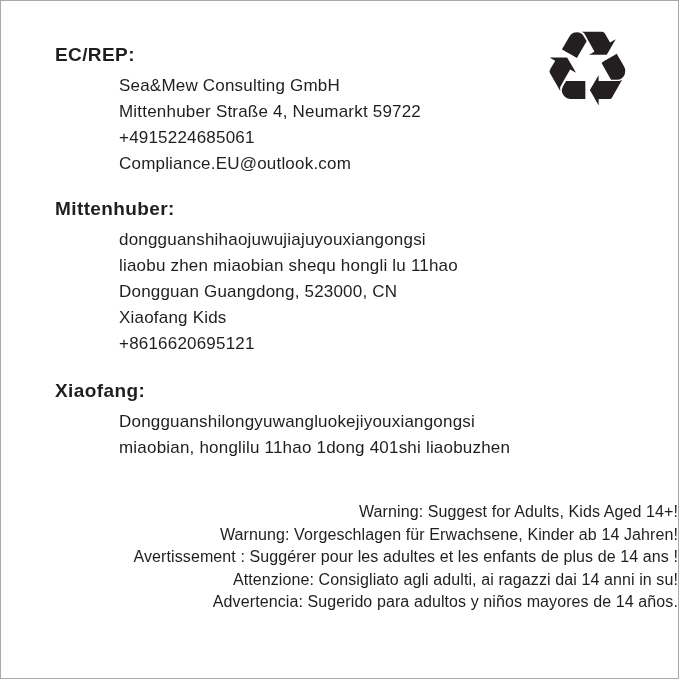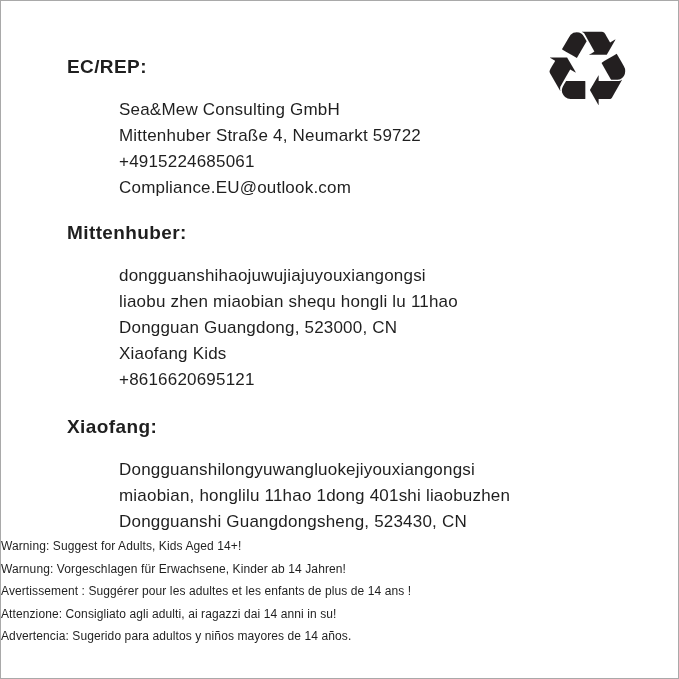--- a/index.html
+++ b/index.html
@@ -13,35 +13,36 @@
   }
   .recycle {
     position:absolute; top:16px; right:44px;
     font-size:104px; line-height:1;
     color:#231f20;
     font-family:"DejaVu Sans", sans-serif;
     user-select:none;
   }
   .content { padding-top:36px; }
   .heading {
-    margin:16px; padding-left:50px;
+    margin:4px; padding-left:50px;
     font-size:19px; font-weight:bold;
     line-height:28px; letter-spacing:0.4px;
   }
   .heading.mt-manufacture { margin-top:18px; }
   .heading.mt-importer   { margin-top:20px; }
   .lines {
     list-style:none;
     margin:4px 0 0 0; padding:0 11px 0 118px;
     font-size:17px; line-height:26px;
     letter-spacing:0.2px;
   }
   .warnings {
-    text-align:left;
-    font-size:12px; line-height:22.5px;
+    margin-top:40px;
+    text-align:right;
+    font-size:16px; line-height:22.5px;
     letter-spacing:0.1px;
   }
   .warnings div { white-space:nowrap; }
 </style>
 </head>
 <body>
 
 <div class="page">
 
   <span class="recycle">♻</span>
@@ -62,21 +63,20 @@
       <li>liaobu zhen miaobian shequ hongli lu 11hao</li>
       <li>Dongguan Guangdong, 523000, CN</li>
       <li>Xiaofang Kids</li>
       <li>+8616620695121</li>
     </ul>
 
     <h2 class="heading mt-importer">Xiaofang:</h2>
     <ul class="lines">
       <li>Dongguanshilongyuwangluokejiyouxiangongsi</li>
       <li>miaobian, honglilu 11hao 1dong 401shi liaobuzhen</li>
-      <li>Dongguanshi Guangdongsheng, 523430, CN</li>
     </ul>
 
     <div class="warnings">
       <div>Warning: Suggest for Adults, Kids Aged 14+!</div>
       <div>Warnung: Vorgeschlagen für Erwachsene, Kinder ab 14 Jahren!</div>
       <div>Avertissement : Suggérer pour les adultes et les enfants de plus de 14 ans !</div>
       <div>Attenzione: Consigliato agli adulti, ai ragazzi dai 14 anni in su!</div>
       <div>Advertencia: Sugerido para adultos y niños mayores de 14 años.</div>
     </div>
 

